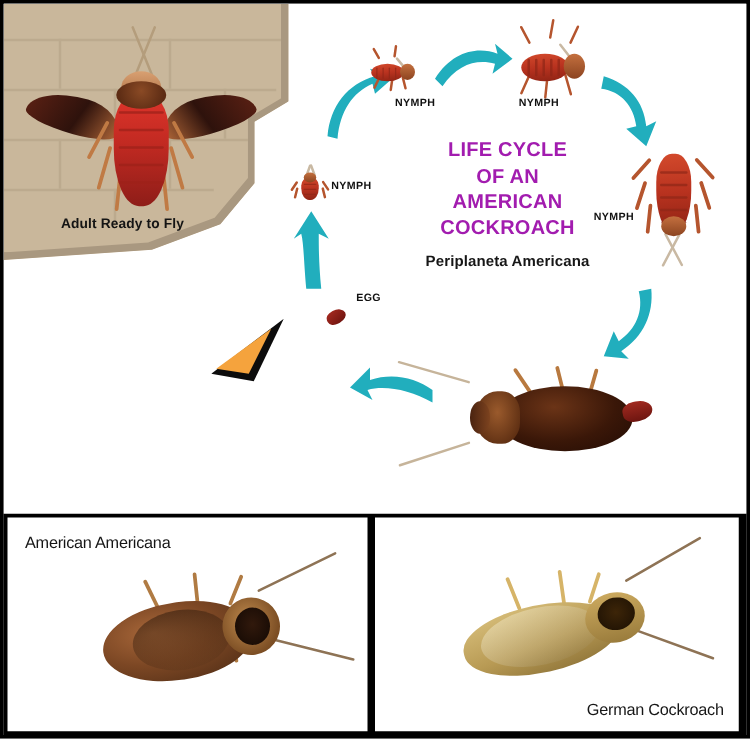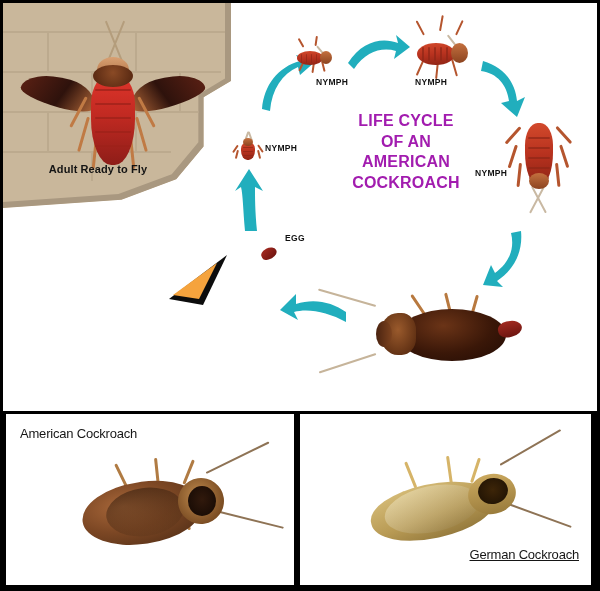--- a/index.html
+++ b/index.html
@@ -54,21 +54,21 @@
     border-radius:50%;
   }
   .wr-wing{position:absolute;top:56px;height:30px;width:76px;}
   #wr-wing-l{left:-12px;background:linear-gradient(110deg,#5d2114 0%,#2e120c 55%,#b56a3a 100%);
     border-radius:60% 40% 46% 54%/70% 70% 30% 30%;transform:rotate(16deg);}
   #wr-wing-r{left:96px;background:linear-gradient(250deg,#5d2114 0%,#2e120c 55%,#b56a3a 100%);
     border-radius:40% 60% 54% 46%/70% 70% 30% 30%;transform:rotate(-16deg);}
   .wr-leg{position:absolute;background:#c07a44;transform-origin:top center;border-radius:2px;}
 
   #brick-caption{
-    position:absolute;left:0;top:160px;width:190px;text-align:center;
+    position:absolute;left:0;top:170px;width:190px;text-align:center;
     font-size:11px;font-weight:bold;color:#141414;letter-spacing:.1px;
   }
 
   
   #title-block{position:absolute;left:318px;top:108px;width:170px;text-align:center;}
   #cycle-title{
     color:#a21caf;font-weight:bold;font-size:16px;line-height:20.5px;
     letter-spacing:.2px;white-space:pre-line;
   }
   #cycle-subtitle{
@@ -149,21 +149,21 @@
     font-size:9px;font-weight:bold;color:#1a1a1a;
   }
 
   
   #bottom-row{position:absolute;left:0;top:408px;width:594px;height:177px;background:#000;}
   .photo-panel{position:absolute;top:3px;height:171px;background:#fff;overflow:hidden;}
   #panel-american{left:3px;width:288px;}
   #panel-german{left:297px;width:291px;}
   .photo-label{position:absolute;font-size:13px;color:#161616;letter-spacing:-.2px;}
   #label-american{left:14px;top:12px;}
-  #label-german{right:12px;bottom:23px;text-decoration:underline;}
+  #label-german{right:12px;bottom:10px;}
 
   
   #am-roach{position:absolute;left:52px;top:40px;width:200px;height:120px;}
   #am-body{position:absolute;left:24px;top:28px;width:120px;height:62px;
     background:radial-gradient(ellipse at 35% 35%,#a9683a 0%,#7c4724 45%,#4b2a14 100%);
     border-radius:52% 48% 50% 50%;transform:rotate(-8deg);}
   #am-wingline{position:absolute;left:48px;top:34px;width:78px;height:48px;
     background:linear-gradient(170deg,rgba(40,22,10,.55),rgba(90,55,26,.1));
     border-radius:50%;transform:rotate(-8deg);}
   #am-pron{position:absolute;left:120px;top:24px;width:46px;height:46px;
@@ -366,20 +366,21 @@
     <div class="stage-label" id="lbl-nymph2">NYMPH</div>
     <div class="stage-label" id="lbl-nymph3">NYMPH</div>
     <div class="stage-label" id="lbl-nymph4">NYMPH</div>
     <div class="stage-label" id="lbl-egg">EGG</div>
 
     <div id="title-block">
       <div id="cycle-title">LIFE CYCLE
 OF AN
 AMERICAN
 COCKROACH</div>
+      <div id="cycle-subtitle">Periplaneta Americana</div>
     </div>
 
   </div>
 
   <div id="bottom-row">
 
     <div class="photo-panel" id="panel-american">
       <div id="am-roach">
         <div class="pa" style="left:148px;top:18px;width:70px;height:1.5px;transform:rotate(-26deg);"></div>
         <div class="pa" style="left:150px;top:54px;width:78px;height:1.5px;transform:rotate(14deg);"></div>
@@ -387,21 +388,21 @@
         <div class="pl" style="left:96px;top:4px;width:3px;height:32px;transform:rotate(-6deg);"></div>
         <div class="pl" style="left:134px;top:6px;width:3px;height:26px;transform:rotate(22deg);"></div>
         <div class="pl" style="left:50px;top:78px;width:3px;height:34px;transform:rotate(200deg);"></div>
         <div class="pl" style="left:92px;top:82px;width:3px;height:32px;transform:rotate(188deg);"></div>
         <div class="pl" style="left:130px;top:76px;width:3px;height:30px;transform:rotate(166deg);"></div>
         <div id="am-body"></div>
         <div id="am-wingline"></div>
         <div id="am-pron"></div>
         <div id="am-pron-dark"></div>
       </div>
-      <div class="photo-label" id="label-american">American Cockroach</div>
+      <div class="photo-label" id="label-american">American Americana</div>
     </div>
 
     <div class="photo-panel" id="panel-german">
       <div id="ge-roach">
         <div class="pa" style="left:150px;top:16px;width:70px;height:1.5px;transform:rotate(-30deg);"></div>
         <div class="pa" style="left:150px;top:52px;width:76px;height:1.5px;transform:rotate(20deg);"></div>
         <div class="pl" style="left:54px;top:14px;width:3px;height:28px;transform:rotate(-22deg);background:#d6b468;"></div>
         <div class="pl" style="left:96px;top:8px;width:3px;height:30px;transform:rotate(-8deg);background:#d6b468;"></div>
         <div class="pl" style="left:128px;top:10px;width:3px;height:26px;transform:rotate(18deg);background:#d6b468;"></div>
         <div class="pl" style="left:42px;top:76px;width:3px;height:34px;transform:rotate(198deg);background:#d6b468;"></div>

